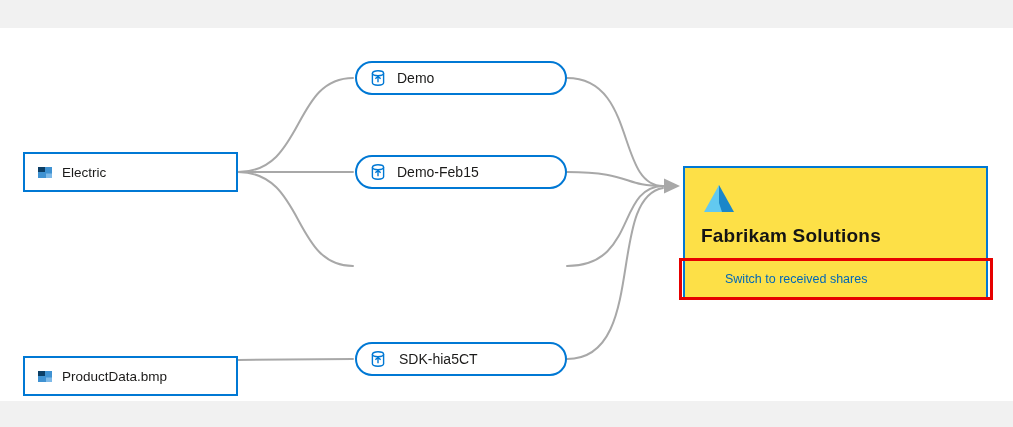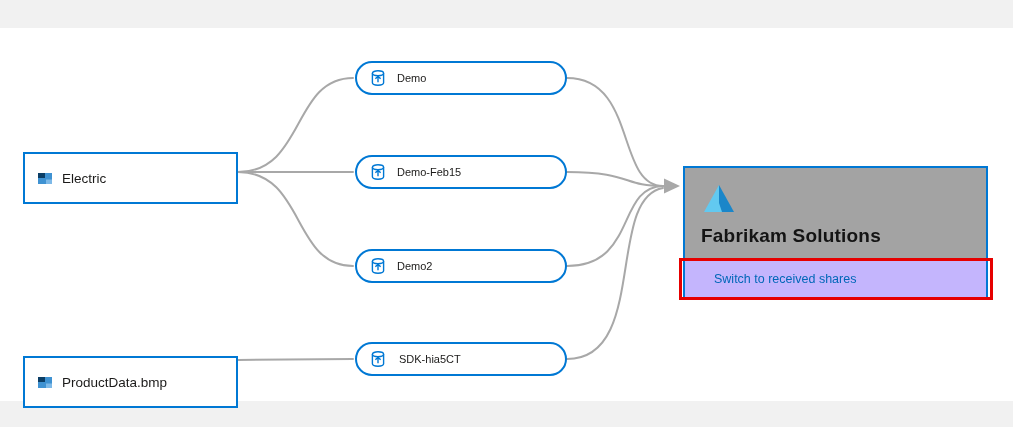--- a/index.html
+++ b/index.html
@@ -6,52 +6,52 @@
   .canvas{
     position:relative;width:1013px;height:427px;background:#ffffff;
     font-family:"Liberation Sans",sans-serif;overflow:hidden;
   }
   .band{position:absolute;left:0;width:100%;background:#f1f1f1;}
   .band-top{top:0;height:28px;}
   .band-bottom{top:401px;height:26px;}
   .edges{position:absolute;left:0;top:0;width:1013px;height:427px;pointer-events:none;}
 
   .src-node{
-    position:absolute;box-sizing:border-box;width:215px;height:52px;
+    position:absolute;box-sizing:border-box;width:215px;height:40px;
     background:#fff;border:2px solid #0078d4;
     display:flex;align-items:center;gap:9px;padding:0 12px;
     font-size:13.5px;color:#1b1a19;cursor:pointer;
   }
   .src-electric{left:23px;top:152px;}
   .src-product{left:23px;top:340px;margin-top:16px;}
 
   .pill{
     position:absolute;box-sizing:border-box;width:212px;height:34px;
     background:#fff;border:2px solid #0078d4;border-radius:17px;
     display:flex;align-items:center;gap:9px;padding:0 11px;
-    font-size:11px;color:#1b1a19;cursor:pointer;
+    font-size:14px;color:#1b1a19;cursor:pointer;
   }
   .pill-demo{left:355px;top:61px;}
   .pill-feb{left:355px;top:155px;align-items:center;}
   .pill-demo2{left:355px;top:249px;}
   .pill-sdk{left:355px;top:342px;gap:11px;}
 
   .card{
     position:absolute;left:683px;top:166px;width:305px;box-sizing:border-box;
     border:2px solid #0078d4;background:#fff;
   }
   .card-header{
-    box-sizing:border-box;height:92px;background:#a3a3a3;padding:13px 16px 0 16px;
+    box-sizing:border-box;height:92px;background:#fde047;padding:13px 16px 0 16px;
   }
   .card-title{
     font-size:19px;font-weight:bold;color:#141414;margin-top:4px;letter-spacing:.2px;
   }
   .card-link-row{
-    box-sizing:border-box;height:38px;background:#c4b5fd;display:flex;align-items:center;
-    padding-left:29px;
+    box-sizing:border-box;height:38px;background:#fde047;display:flex;align-items:center;
+    padding-left:40px;
   }
   .card-link{font-size:12.5px;color:#0067b8;cursor:pointer;text-decoration:none;}
   .annotation{
     position:absolute;left:679px;top:258px;width:314px;height:42px;
     border:3px solid #e60000;box-sizing:border-box;pointer-events:none;
   }
   .icon{display:inline-flex;flex:0 0 auto;align-items:center;justify-content:center;}
 </style>
 </head>
 <body>
@@ -111,30 +111,20 @@
     <span class="icon">
       <svg width="20" height="20" viewBox="0 0 20 20" fill="none" stroke="#0078d4" stroke-width="1.4">
         <ellipse cx="10" cy="5.2" rx="5.6" ry="2.4"></ellipse>
         <path d="M4.4 5.2 V14.8 a5.6 2.4 0 0 0 11.2 0 V5.2"></path>
         <path d="M10 14.2 V8.4 M7.4 10.8 L10 8.2 L12.6 10.8"></path>
       </svg>
     </span>
     <span>Demo-Feb15</span>
   </div>
 
-  <div class="pill pill-demo2">
-    <span class="icon">
-      <svg width="20" height="20" viewBox="0 0 20 20" fill="none" stroke="#0078d4" stroke-width="1.4">
-        <ellipse cx="10" cy="5.2" rx="5.6" ry="2.4"></ellipse>
-        <path d="M4.4 5.2 V14.8 a5.6 2.4 0 0 0 11.2 0 V5.2"></path>
-        <path d="M10 14.2 V8.4 M7.4 10.8 L10 8.2 L12.6 10.8"></path>
-      </svg>
-    </span>
-    <span>Demo2</span>
-  </div>
 
   <div class="pill pill-sdk">
     <span class="icon">
       <svg width="20" height="20" viewBox="0 0 20 20" fill="none" stroke="#0078d4" stroke-width="1.4">
         <ellipse cx="10" cy="5.2" rx="5.6" ry="2.4"></ellipse>
         <path d="M4.4 5.2 V14.8 a5.6 2.4 0 0 0 11.2 0 V5.2"></path>
         <path d="M10 14.2 V8.4 M7.4 10.8 L10 8.2 L12.6 10.8"></path>
       </svg>
     </span>
     <span>SDK-hia5CT</span>

